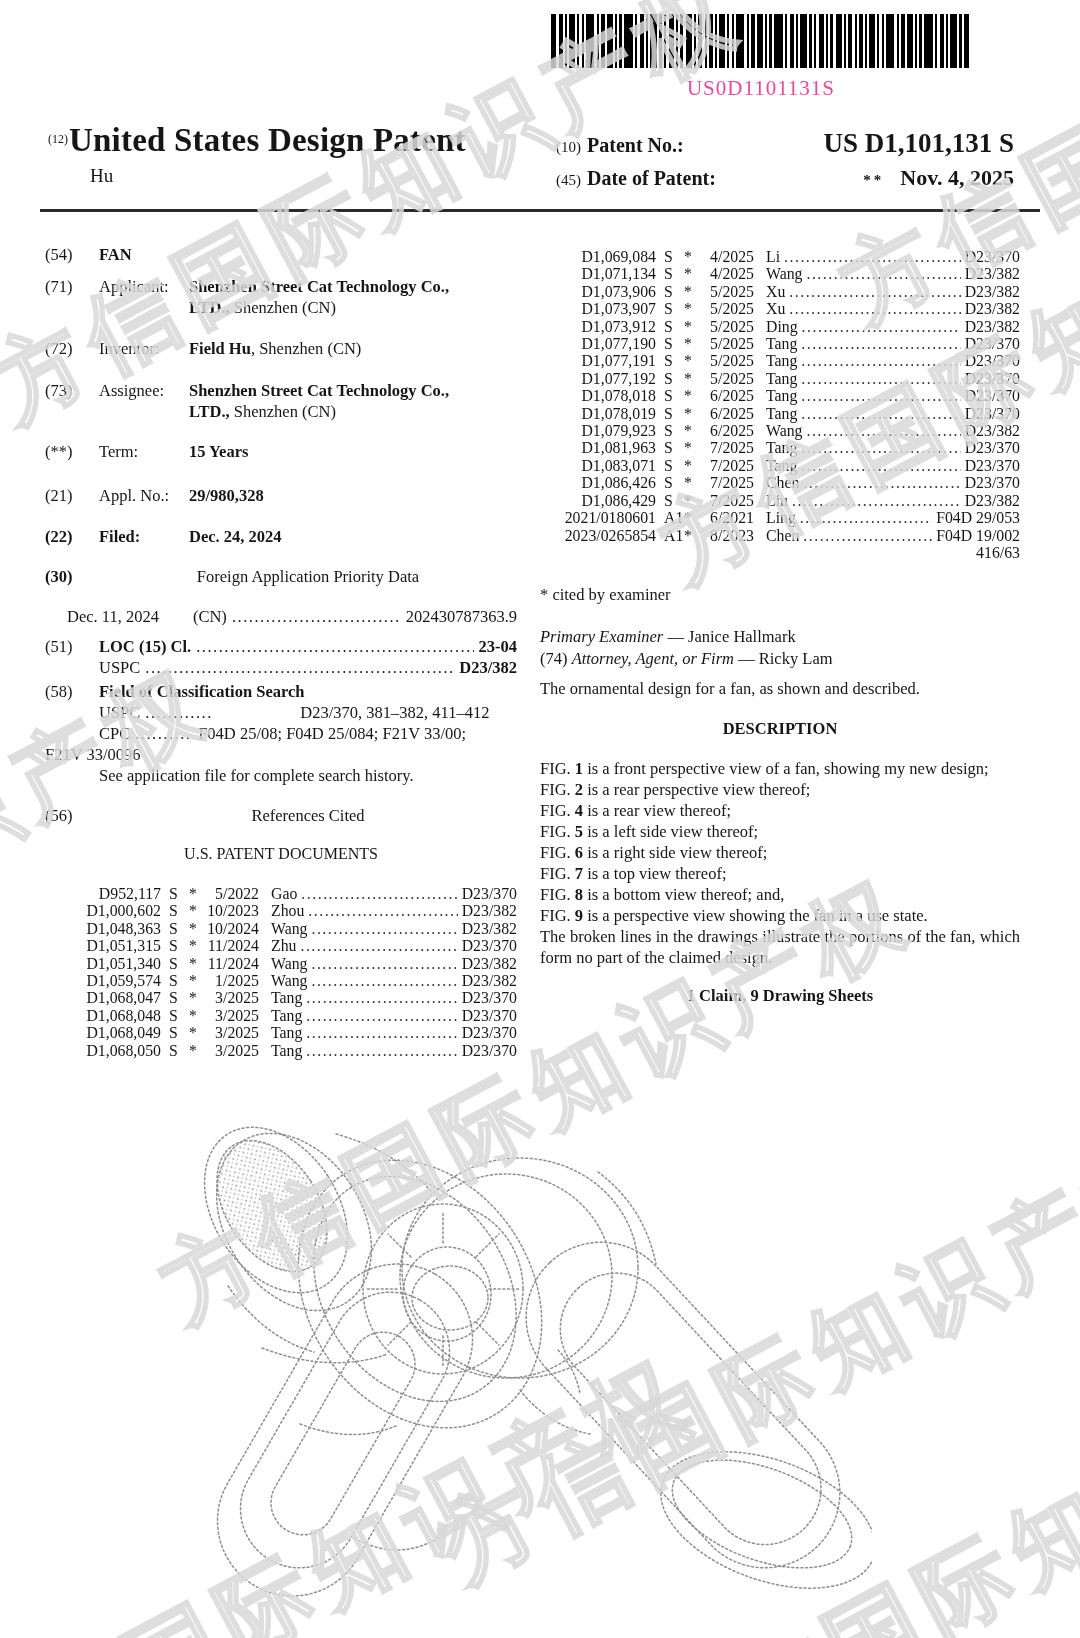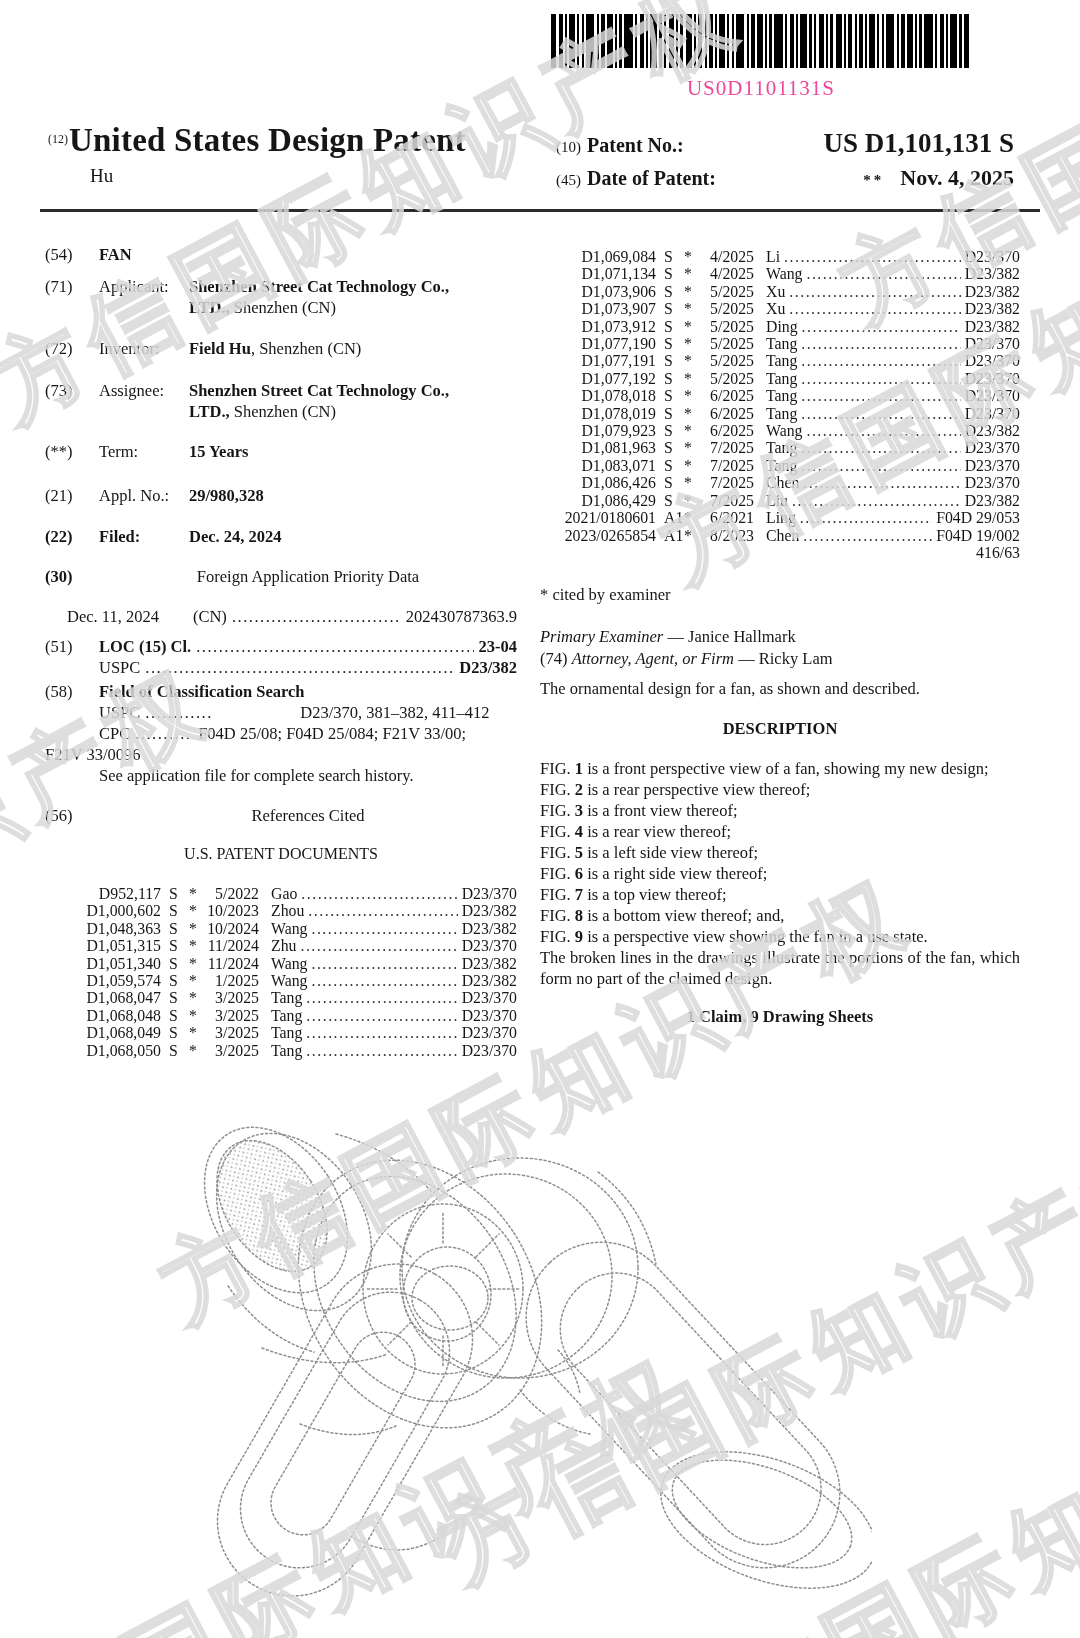--- a/index.html
+++ b/index.html
@@ -505,21 +505,20 @@
     <div class="just" style="margin-top:9px">The ornamental design for a fan, as shown and described.</div>
 
     <div class="center b" style="margin-top:19px">DESCRIPTION</div>
 
     <div style="margin-top:19px">
 
         <div class="figline just"><span>FIG.</span>&nbsp;<b>1</b> <span>is a front perspective view of a fan, showing my new design;</span></div>
 
         <div class="figline just"><span>FIG.</span>&nbsp;<b>2</b> <span>is a rear perspective view thereof;</span></div>
 
-        <div class="figline just"><span>FIG.</span>&nbsp;<b>3</b> <span>is a front view thereof;</span></div>
 
         <div class="figline just"><span>FIG.</span>&nbsp;<b>4</b> <span>is a rear view thereof;</span></div>
 
         <div class="figline just"><span>FIG.</span>&nbsp;<b>5</b> <span>is a left side view thereof;</span></div>
 
         <div class="figline just"><span>FIG.</span>&nbsp;<b>6</b> <span>is a right side view thereof;</span></div>
 
         <div class="figline just"><span>FIG.</span>&nbsp;<b>7</b> <span>is a top view thereof;</span></div>
 
         <div class="figline just"><span>FIG.</span>&nbsp;<b>8</b> <span>is a bottom view thereof; and,</span></div>

